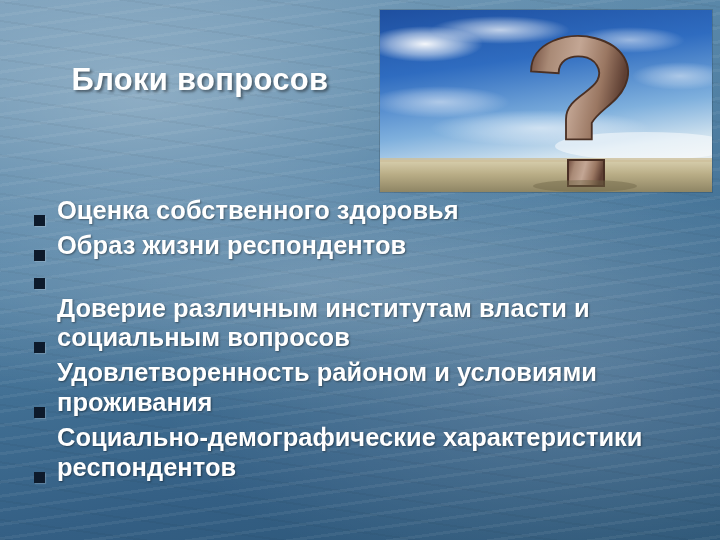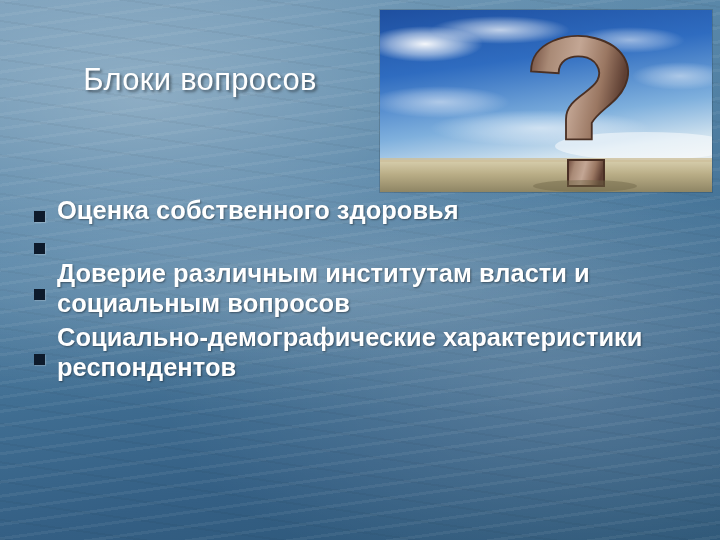--- a/index.html
+++ b/index.html
@@ -44,21 +44,21 @@
   }
 
   .title {
     position: absolute;
     left: 0;
     top: 62px;
     width: 400px;
     text-align: center;
     color: #ffffff;
     font-size: 31px;
-    font-weight: normal;
+    font-weight: bold;
     letter-spacing: 0.3px;
     text-shadow: 2px 2px 3px rgba(0,0,0,0.45);
     z-index: 4;
   }
 
   .picture {
     position: absolute;
     right: 8px;
     top: 10px;
     width: 332px;
@@ -72,21 +72,21 @@
 
   .bullets {
     position: absolute;
     left: 34px;
     top: 196px;
     width: 660px;
     z-index: 5;
   }
   .bullet {
     display: flex;
-    align-items: center;
+    align-items: flex-end;
     margin-bottom: 5px;
   }
   .bullet-marker {
     flex: 0 0 auto;
     width: 11px;
     height: 11px;
     background: #0d1a2b;
     margin-top: 12px;
     margin-right: 12px;
     box-shadow: 1px 1px 1px rgba(255,255,255,0.18);
@@ -158,24 +158,32 @@
     </svg>
   </div>
 
   <div class="bullets">
     <div class="bullet">
       <span class="bullet-marker"></span>
       <span class="bullet-text">Оценка собственного здоровья</span>
     </div>
     <div class="bullet">
       <span class="bullet-marker"></span>
+      <span class="bullet-text">Образ жизни респондентов</span>
+    </div>
+    <div class="bullet">
+      <span class="bullet-marker"></span>
     </div>
     <div class="bullet">
       <span class="bullet-marker"></span>
       <span class="bullet-text">Доверие различным институтам власти и социальным вопросов</span>
+    </div>
+    <div class="bullet">
+      <span class="bullet-marker"></span>
+      <span class="bullet-text">Удовлетворенность  районом и условиями проживания</span>
     </div>
     <div class="bullet">
       <span class="bullet-marker"></span>
       <span class="bullet-text">Социально-демографические характеристики респондентов</span>
     </div>
   </div>
 
 </div>
 
 </body></html>

